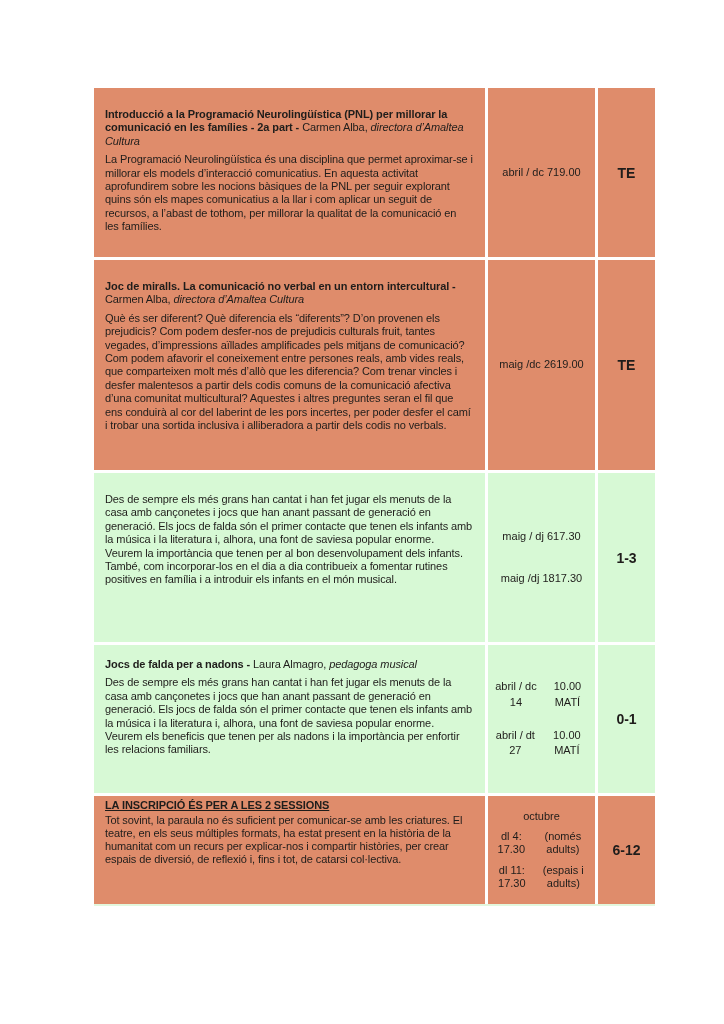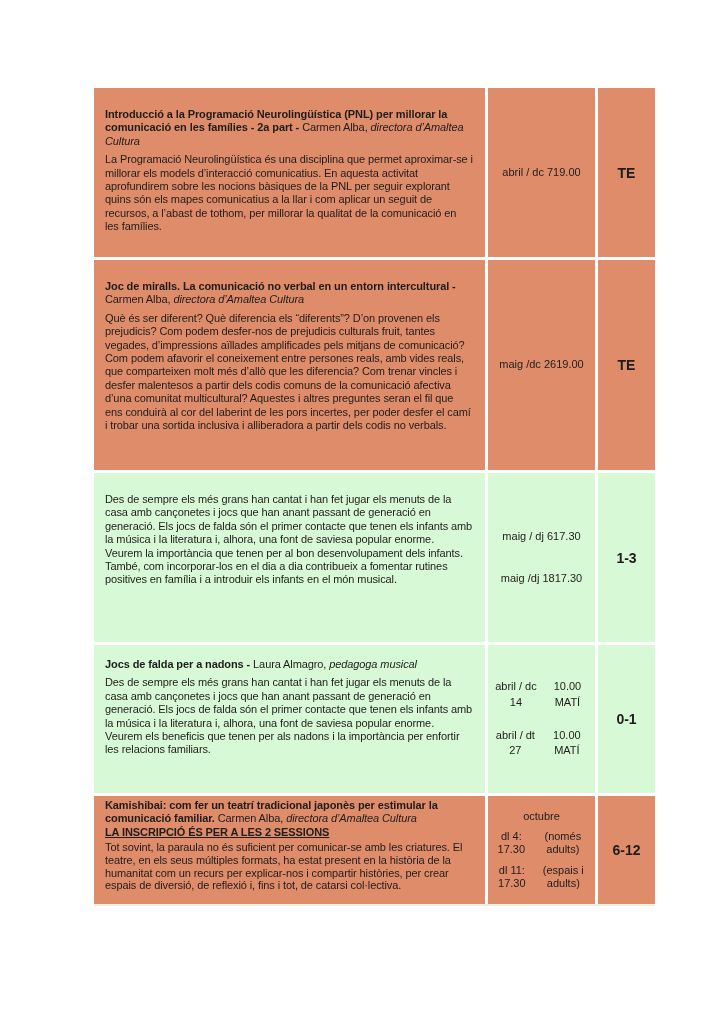--- a/index.html
+++ b/index.html
@@ -152,21 +152,20 @@
           <span>10.00 MATÍ</span>
         </div>
       </div>
       <div class="cell age">
           <span>0-1</span>
         </div>
     </div>
 
     <div class="row row-5 salmon">
       <div class="cell desc">
-        <p class="title"><span class="b">Kamishibai: com fer un teatrí tradicional japonès per estimular la comunicació familiar.</span><span> Carmen Alba, </span><span class="i">directora d’Amaltea Cultura</span></p>
         <p class="subtitle">LA INSCRIPCIÓ ÉS PER A LES 2 SESSIONS</p>
         <p class="body">Tot sovint, la paraula no és suficient per comunicar-se amb les criatures. El teatre, en els seus múltiples formats, ha estat present en la història de la humanitat com un recurs per explicar-nos i compartir històries, per crear espais de diversió, de reflexió i, fins i tot, de catarsi col·lectiva.</p>
       </div>
       <div class="cell dates">
         <div class="dblock">
           <span>octubre</span>
         </div>
         <div class="dblock">
           <span>dl 4: 17.30</span>
           <span>(només adults)</span>

